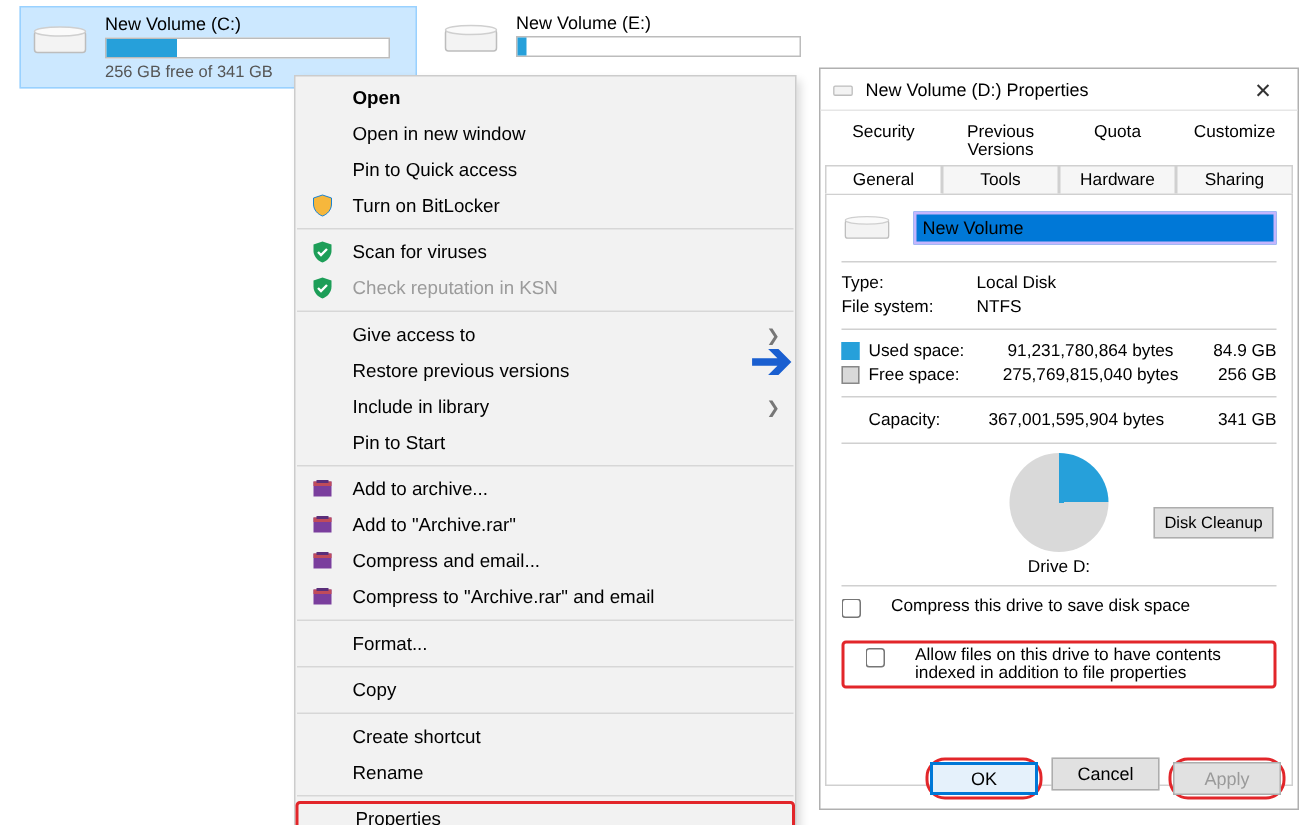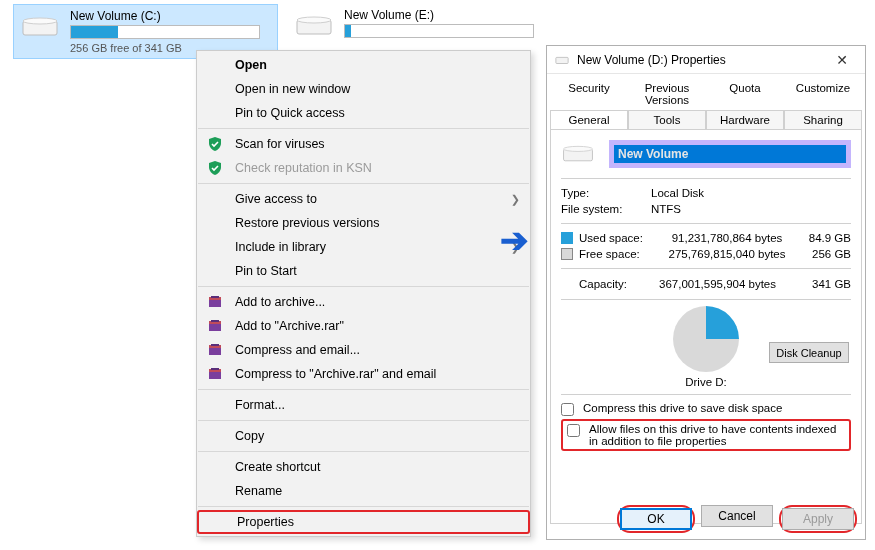--- a/index.html
+++ b/index.html
@@ -38,21 +38,21 @@
   .tabs { display: flex; flex-wrap: wrap; padding: 4px 3px 0 3px; font-size: 11.5px; }
   .tab { padding: 3px 0; text-align: center; border: 1px solid transparent; }
   .tabs-row { display: flex; width: 100%; }
   .tabs-row1 .tab { flex: 1; }
   .tabs-row2 .tab { flex: 1; border: 1px solid #d0d0d0; border-bottom: none; background: #fff; }
   .tabs-row2 .tab.active { border-top: 1px solid #d0d0d0; background: #fff; position: relative; z-index: 2; }
   .tabs-row2 .tab:not(.active) { background: #f6f6f6; }
   .tab-body { border: 1px solid #d0d0d0; margin: 0 3px 3px 3px; padding: 10px; height: 395px; position: relative; }
 
   .name-row { display: flex; align-items: center; gap: 14px; margin-bottom: 10px; }
-  .name-input { flex: 1; border: 5px solid #c4b5fd; background: #0078d7; color: #e5e5e5; padding: 2px 4px; font-size: 12px; font-weight: bold; }
+  .name-input { flex: 1; border: 2px solid #c4b5fd; background: #0078d7; color: #000000; padding: 2px 4px; font-size: 12px; }
   .name-input::selection { background: #fff; color: #0078d7; }
 
   .hr { height: 1px; background: #d0d0d0; margin: 6px 0; }
 
   .kv { display: flex; font-size: 11.5px; padding: 2px 0; }
   .kv .k { width: 78px; }
   .kv .v { flex: 1; margin-left: 12px; }
 
   .space-row { display: flex; align-items: center; font-size: 11.5px; padding: 2px 0; }
   .swatch { width: 12px; height: 12px; margin-right: 6px; border: 1px solid #888; }
@@ -65,23 +65,23 @@
   .cap-row { display: flex; font-size: 11.5px; padding: 3px 0; }
   .cap-row .cap-l { width: 98px; padding-left: 18px; }
   .cap-row .cap-b { flex: 1; }
   .cap-row .cap-g { width: 56px; text-align: right; }
 
   .pie-wrap { text-align: center; margin-top: 6px; position: relative; }
   .pie { width: 66px; height: 66px; border-radius: 50%; margin: 0 auto; background: conic-gradient(#26a0da 0deg 90deg, #d9d9d9 90deg 360deg); }
   .disk-cleanup-btn { position: absolute; right: 2px; top: 36px; width: 80px; height: 21px; border: 1px solid #adadad; background: #e1e1e1; font-size: 11px; }
   .drive-letter { font-size: 11.5px; margin-top: 4px; }
 
-  .chk-row { display: flex; align-items: flex-start; font-size: 11.5px; gap: 9px; padding: 1px 0; }
+  .chk-row { display: flex; align-items: flex-start; font-size: 11.5px; gap: 20px; padding: 1px 0; }
   .chk-row input { margin-top: 1px; }
-  .allow-outline { border: 2px solid #e2262a; border-radius: 3px; padding: 1px 4px; margin-top: 2px; }
+  .allow-outline { border: 2px solid #e2262a; border-radius: 3px; padding: 1px 14px; margin-top: 14px; }
 
   .btn-row { position: absolute; bottom: 6px; right: 8px; display: flex; gap: 6px; }
   .btn { width: 72px; height: 22px; border: 1px solid #adadad; background: #e1e1e1; font-size: 12px; }
   .btn.ok { border: 2px solid #0078d7; background: #e5f1fb; }
   .btn.apply { color: #9a9a9a; }
   .btn-outline { border: 2px solid #e2262a; border-radius: 13px; padding: 1px; }
 </style>
 </head>
 <body>
 
@@ -111,20 +111,28 @@
     </div>
   </div>
 </div>
 
 <div class="context-menu">
   <div class="menu-item">
       <b>Open</b>
     </div>
   <div class="menu-item">Open in new window</div>
   <div class="menu-item">Pin to Quick access</div>
+  <div class="menu-item">
+    <span class="menu-icon">
+      <svg width="16" height="16" viewBox="0 0 16 16">
+          <path d="M8 1l6 2v4c0 4-3 7-6 8-3-1-6-4-6-8V3z" fill="#f6b73c" stroke="#0078d7" stroke-width="0.6"></path>
+        </svg>
+    </span>
+    <span>Turn on BitLocker</span>
+  </div>
   <div class="menu-sep"></div>
   <div class="menu-item">
     <span class="menu-icon">
       <svg width="16" height="16" viewBox="0 0 16 16">
           <path d="M8 1l6 2v4c0 4-3 7-6 8-3-1-6-4-6-8V3z" fill="#1d9e58"></path>
           <path d="M5 8l2 2 4-4" stroke="#fff" stroke-width="1.6" fill="none"></path>
         </svg>
     </span>
     <span>Scan for viruses</span>
   </div>

